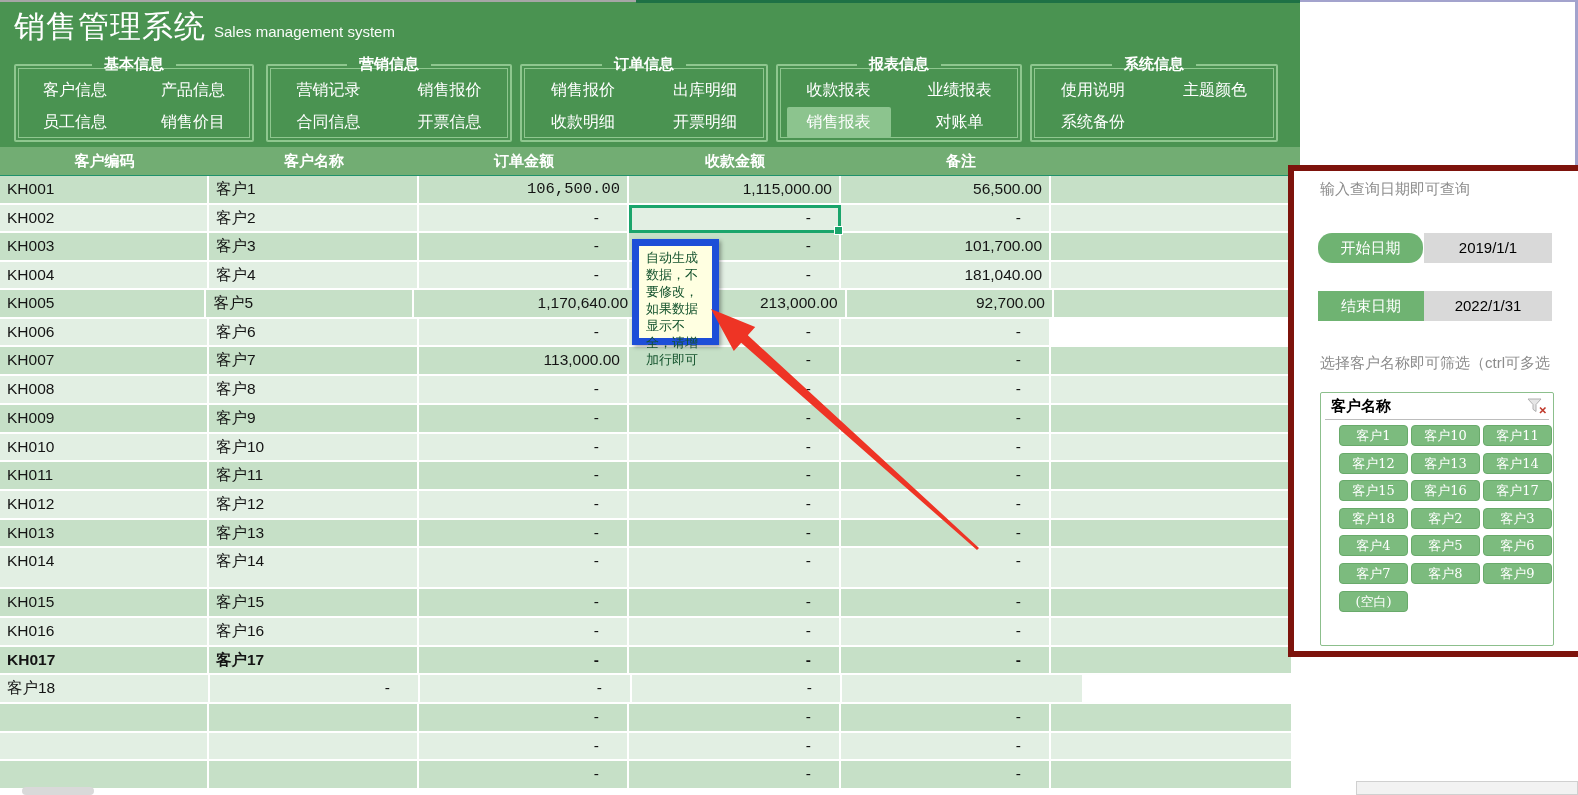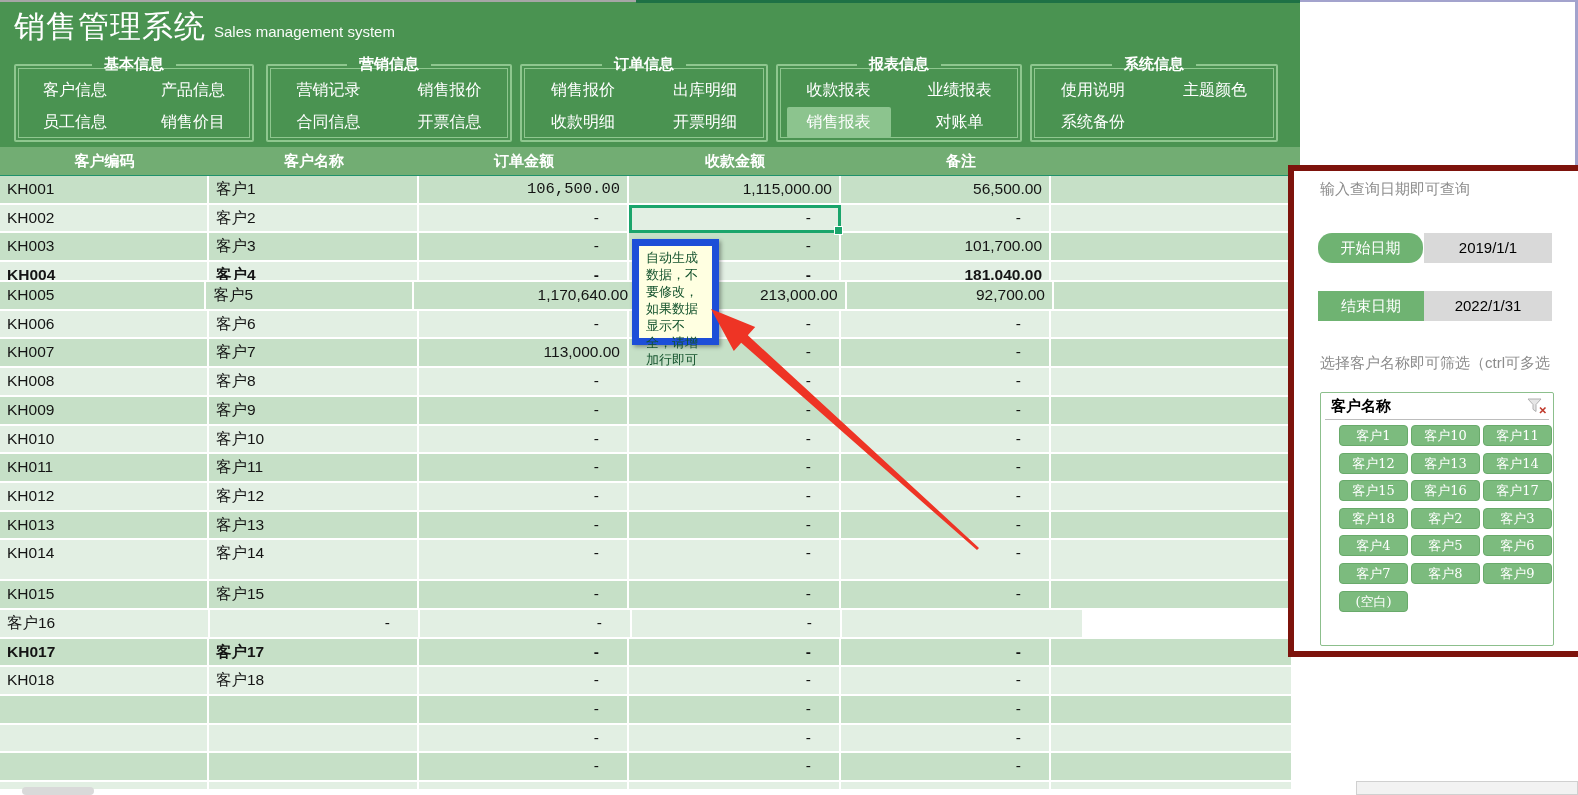--- a/index.html
+++ b/index.html
@@ -158,37 +158,37 @@
         <div class="td txt" style="width: 240px; line-height: 26.7px;"></div>
       </div>
       <div class="trow odd" style="height: 28.7px;">
         <div class="td txt" style="width: 209px; line-height: 26.7px;">KH003</div>
         <div class="td txt" style="width: 210px; line-height: 26.7px;">客户3</div>
         <div class="td num dash" style="width: 210px; line-height: 26.7px;">-</div>
         <div class="td num dash" style="width: 212px; line-height: 26.7px;">-</div>
         <div class="td num" style="width: 210px; line-height: 26.7px;">101,700.00</div>
         <div class="td txt" style="width: 240px; line-height: 26.7px;"></div>
       </div>
-      <div class="trow even" style="height: 20px; font-weight: bold;">
+      <div class="trow even" style="height: 28px;">
         <div class="td txt" style="width: 209px; line-height: 26.7px;">KH004</div>
         <div class="td txt" style="width: 210px; line-height: 26.7px;">客户4</div>
         <div class="td num dash" style="width: 210px; line-height: 26.7px;">-</div>
         <div class="td num dash" style="width: 212px; line-height: 26.7px;">-</div>
         <div class="td num" style="width: 210px; line-height: 26.7px;">181,040.00</div>
         <div class="td txt" style="width: 240px; line-height: 26.7px;"></div>
       </div>
       <div class="trow odd" style="height: 28.7px;">
         <div class="td txt" style="width: 209px; line-height: 26.7px;">KH005</div>
         <div class="td txt" style="width: 210px; line-height: 26.7px;">客户5</div>
         <div class="td num" style="width: 226px; line-height: 26.7px;">1,170,640.00</div>
         <div class="td num" style="width: 212px; line-height: 26.7px;">213,000.00</div>
         <div class="td num" style="width: 210px; line-height: 26.7px;">92,700.00</div>
         <div class="td txt" style="width: 240px; line-height: 26.7px;"></div>
       </div>
-      <div class="trow even" style="height: 28.7px;">
+      <div class="trow even" style="height: 28.7px; align-items: flex-end;">
         <div class="td txt" style="width: 209px; line-height: 26.7px;">KH006</div>
         <div class="td txt" style="width: 210px; line-height: 26.7px;">客户6</div>
         <div class="td num dash" style="width: 210px; line-height: 26.7px;">-</div>
         <div class="td num dash" style="width: 212px; line-height: 26.7px;">-</div>
         <div class="td num dash" style="width: 210px; line-height: 26.7px;">-</div>
         <div class="td txt" style="width: 240px; line-height: 26.7px;"></div>
       </div>
       <div class="trow odd" style="height: 28.7px;">
         <div class="td txt" style="width: 209px; line-height: 26.7px;">KH007</div>
         <div class="td txt" style="width: 210px; line-height: 26.7px;">客户7</div>
@@ -255,36 +255,36 @@
       </div>
       <div class="trow odd" style="height: 28.7px;">
         <div class="td txt" style="width: 209px; line-height: 26.7px;">KH015</div>
         <div class="td txt" style="width: 210px; line-height: 26.7px;">客户15</div>
         <div class="td num dash" style="width: 210px; line-height: 26.7px;">-</div>
         <div class="td num dash" style="width: 212px; line-height: 26.7px;">-</div>
         <div class="td num dash" style="width: 210px; line-height: 26.7px;">-</div>
         <div class="td txt" style="width: 240px; line-height: 26.7px;"></div>
       </div>
       <div class="trow even" style="height: 28.7px;">
+        <div class="td txt" style="width: 209px; line-height: 26.7px;">KH016</div>
         <div class="td txt" style="width: 210px; line-height: 26.7px;">客户16</div>
         <div class="td num dash" style="width: 210px; line-height: 26.7px;">-</div>
         <div class="td num dash" style="width: 212px; line-height: 26.7px;">-</div>
         <div class="td num dash" style="width: 210px; line-height: 26.7px;">-</div>
         <div class="td txt" style="width: 240px; line-height: 26.7px;"></div>
       </div>
       <div class="trow odd" style="height: 28.7px; font-weight: bold;">
         <div class="td txt" style="width: 209px; line-height: 26.7px;">KH017</div>
         <div class="td txt" style="width: 210px; line-height: 26.7px;">客户17</div>
         <div class="td num dash" style="width: 210px; line-height: 26.7px;">-</div>
         <div class="td num dash" style="width: 212px; line-height: 26.7px;">-</div>
         <div class="td num dash" style="width: 210px; line-height: 26.7px;">-</div>
         <div class="td txt" style="width: 240px; line-height: 26.7px;"></div>
       </div>
       <div class="trow even" style="height: 28.7px;">
-        <div class="td txt" style="width: 209px; line-height: 26.7px;">KH018</div>
         <div class="td txt" style="width: 210px; line-height: 26.7px;">客户18</div>
         <div class="td num dash" style="width: 210px; line-height: 26.7px;">-</div>
         <div class="td num dash" style="width: 212px; line-height: 26.7px;">-</div>
         <div class="td num dash" style="width: 210px; line-height: 26.7px;">-</div>
         <div class="td txt" style="width: 240px; line-height: 26.7px;"></div>
       </div>
       <div class="trow odd" style="height: 28.7px;">
         <div class="td txt" style="width: 209px; line-height: 26.7px;"></div>
         <div class="td txt" style="width: 210px; line-height: 26.7px;"></div>
         <div class="td num dash" style="width: 210px; line-height: 26.7px;">-</div>

